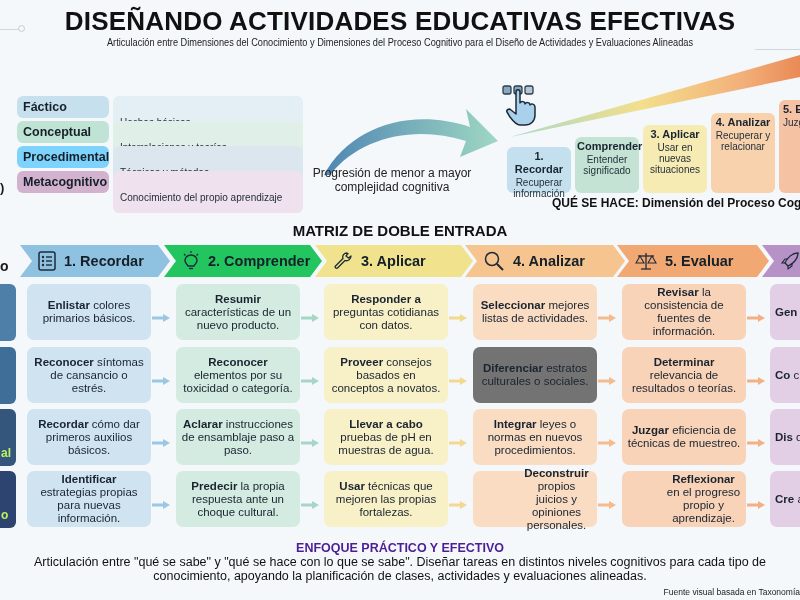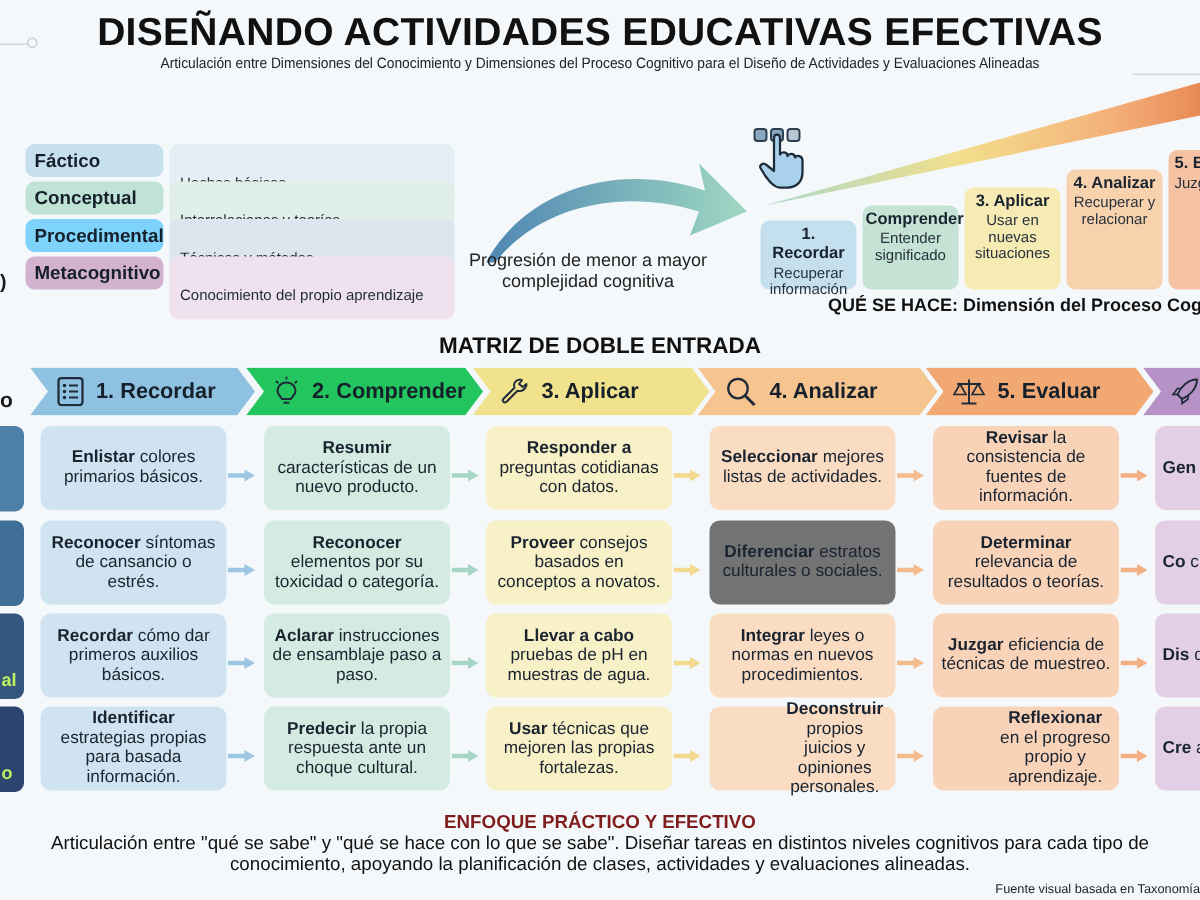--- a/index.html
+++ b/index.html
@@ -59,21 +59,21 @@
   .row-head span { position: absolute; left: 1px; bottom: 6px; }
 
   .cell {
     position: absolute; width: 124px; height: 56px; border-radius: 7px;
     display: flex; align-items: center; justify-content: center; text-align: center;
     font-size: 11.5px; line-height: 13px; padding: 3px 5px; color: #1a2430;
   }
   .cell b { font-weight: 700; }
   .conn { position: absolute; width: 18px; height: 8px; }
 
-  .bottom-title { position: absolute; left: 0; top: 541px; width: 800px; text-align: center; font-weight: 700; font-size: 12.5px; color: #7f1d1d; }
+  .bottom-title { position: absolute; left: 0; top: 541px; width: 800px; text-align: center; font-weight: 700; font-size: 12.5px; color: #4c1d95; }
   .bottom-text { position: absolute; left: 20px; top: 555px; width: 760px; text-align: center; font-size: 12.5px; line-height: 14px; color: #111; }
   .source-note { position: absolute; right: 0; top: 587px; font-size: 8.5px; color: #222; white-space: nowrap; }
 </style>
 </head>
 <body>
 
 <div class="deco-line" style="left:0;top:29px;width:20px;"></div>
 <div class="deco-dot" style="left:18px;top:25px;"></div>
 <div class="deco-line" style="left:755px;top:49px;width:45px;"></div>
 
@@ -318,21 +318,21 @@
     <div class="cell" style="left: 622px; top: 409px; background: rgb(248, 211, 184);">
       <div><b>Juzgar</b><span> eficiencia de técnicas de muestreo.</span></div>
     </div>
     <div class="conn" style="left: 747px; top: 433px;"><svg width="18" height="8" viewBox="0 0 18 8">
         <path d="M0 2.5 L11 2.5 L11 0 L18 4 L11 8 L11 5.5 L0 5.5 Z" fill="#f2b084"></path>
       </svg></div>
     <div class="cell" style="left: 770px; top: 409px; background: rgb(226, 207, 230); justify-content: flex-start;">
       <div><b>Dis</b><span> de</span></div>
     </div>
     <div class="cell" style="left: 27px; top: 471px; background: rgb(207, 228, 240);">
-      <div><b>Identificar</b><span> estrategias propias para basada información.</span></div>
+      <div><b>Identificar</b><span> estrategias propias para nuevas información.</span></div>
     </div>
     <div class="conn" style="left: 152px; top: 495px;"><svg width="18" height="8" viewBox="0 0 18 8">
         <path d="M0 2.5 L11 2.5 L11 0 L18 4 L11 8 L11 5.5 L0 5.5 Z" fill="#9cc7e2"></path>
       </svg></div>
     <div class="cell" style="left: 176px; top: 471px; background: rgb(211, 235, 224);">
       <div><b>Predecir</b><span> la propia respuesta ante un choque cultural.</span></div>
     </div>
     <div class="conn" style="left: 301px; top: 495px;"><svg width="18" height="8" viewBox="0 0 18 8">
         <path d="M0 2.5 L11 2.5 L11 0 L18 4 L11 8 L11 5.5 L0 5.5 Z" fill="#a6d6c6"></path>
       </svg></div>

